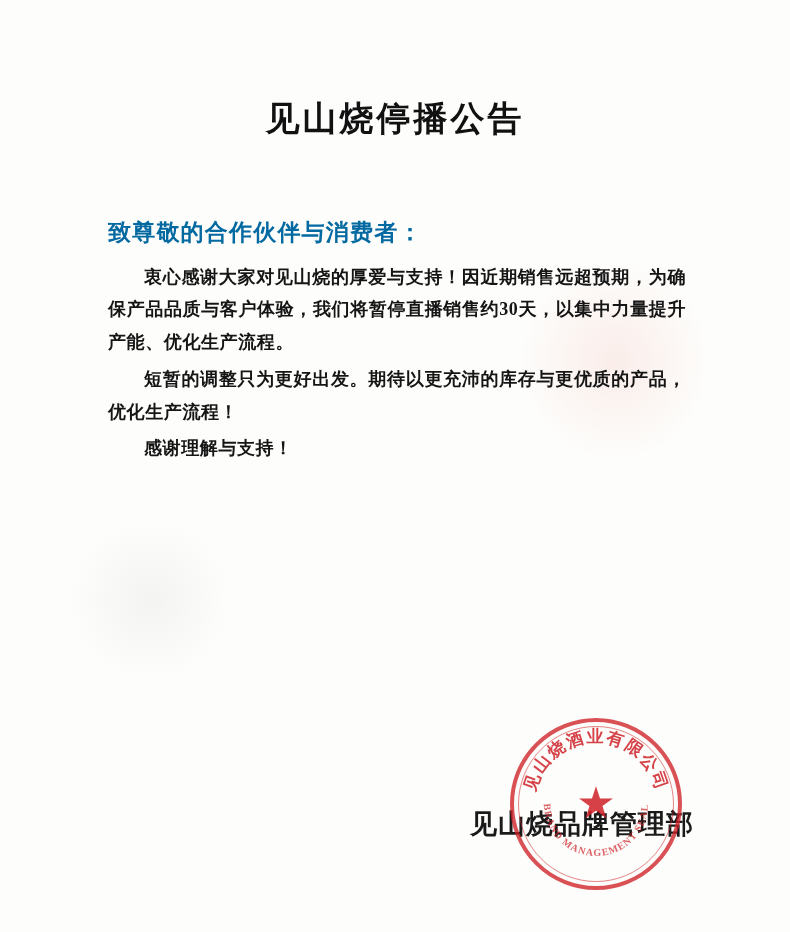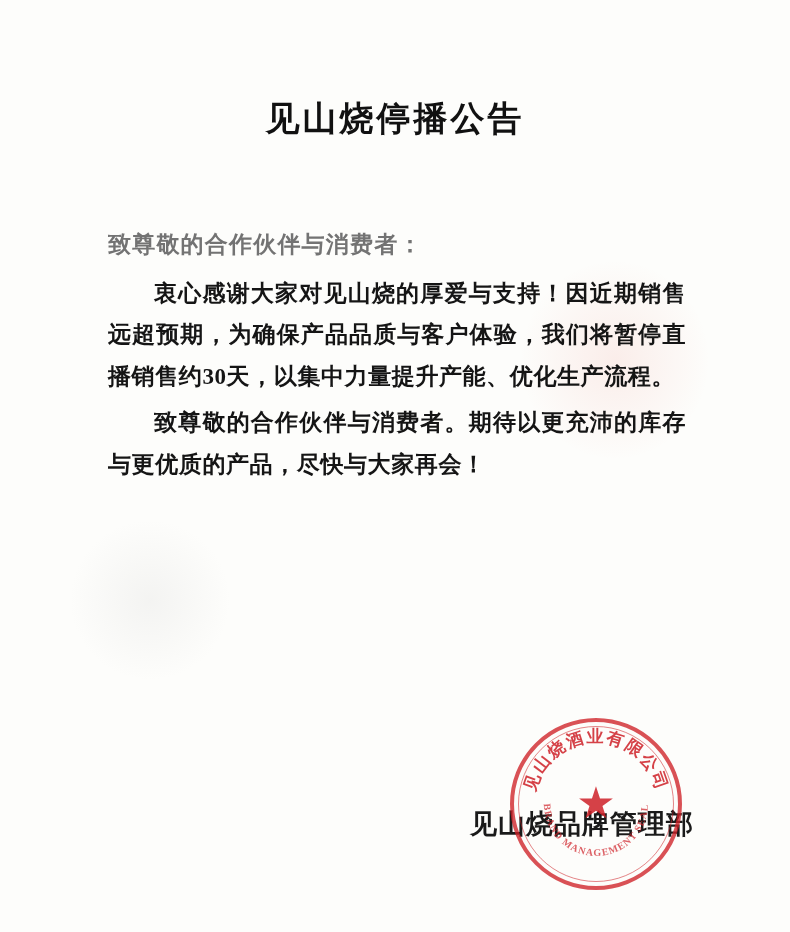--- a/index.html
+++ b/index.html
@@ -49,26 +49,26 @@
     left: 108px;
     top: 216px;
     width: 578px;
   }
 
   .salutation {
     font-size: 23px;
     font-weight: bold;
     letter-spacing: 1.2px;
     line-height: 1.5;
-    margin: 12px 0 10px 0;
-    color: #737373;
+    margin: 0 0 10px 0;
+    color: #0369a1;
   }
 
   .para {
-    font-size: 23px;
+    font-size: 18px;
     font-weight: bold;
     line-height: 1.82;
     letter-spacing: 0.6px;
     text-indent: 2em;
     margin: 0 0 4px 0;
     color: #151515;
     text-align: justify;
     text-justify: inter-ideograph;
   }
 
@@ -148,22 +148,23 @@
   <div class="scan-tint tint-b"></div>
 
   <div class="doc-title">见山烧停播公告</div>
 
   <div class="body-block">
     <p class="salutation">致尊敬的合作伙伴与消费者：</p>
 
     <p class="para">衷心感谢大家对见山烧的厚爱与支持！因近期销售远超预期，为确保产品品质与客户体验，我们将暂停直播销售约30天，以集中力量提升产能、优化生产流程。</p>
 
 
-    <p class="para">致尊敬的合作伙伴与消费者。期待以更充沛的库存与更优质的产品，尽快与大家再会！</p>
+    <p class="para">短暂的调整只为更好出发。期待以更充沛的库存与更优质的产品，优化生产流程！</p>
 
+    <p class="para">感谢理解与支持！</p>
   </div>
 
   <div class="signature">
     <div class="sig-line">见山烧品牌管理部</div>
   </div>
 
   <div class="seal">
     <div class="seal-ring"></div>
     <div class="seal-ring-inner"></div>
     <svg class="seal-arc" viewBox="0 0 172 172">

